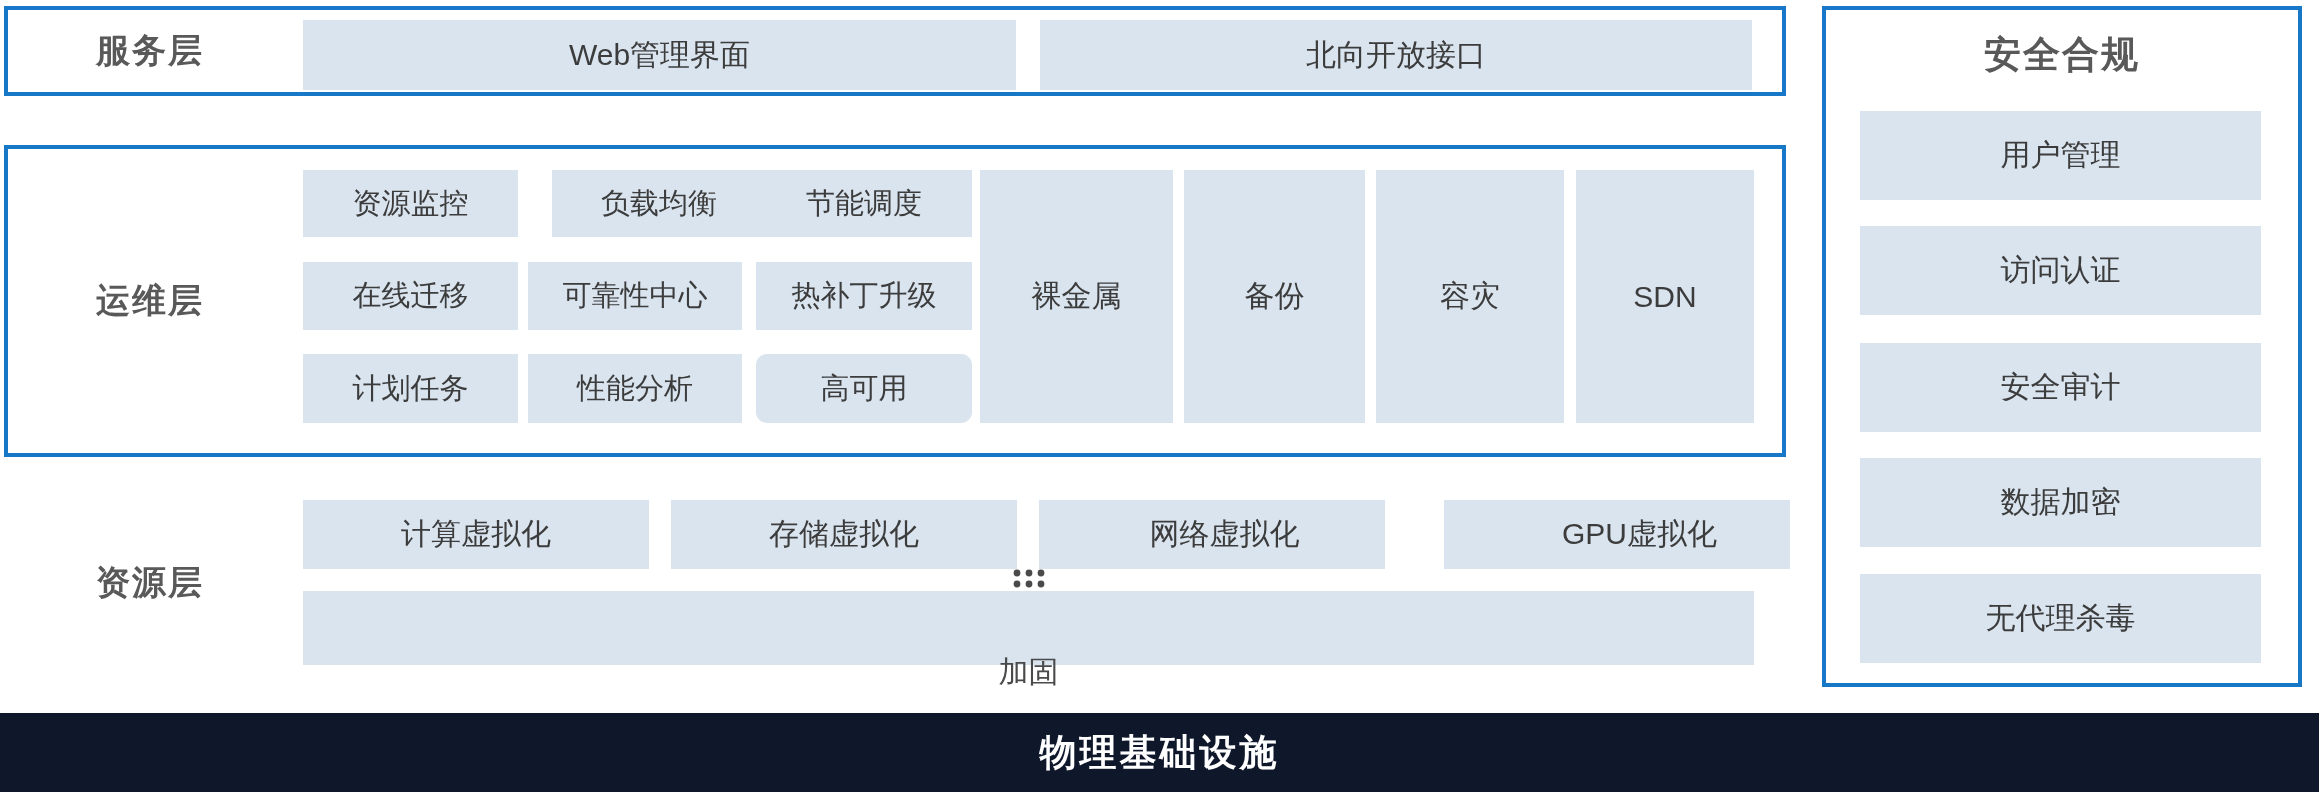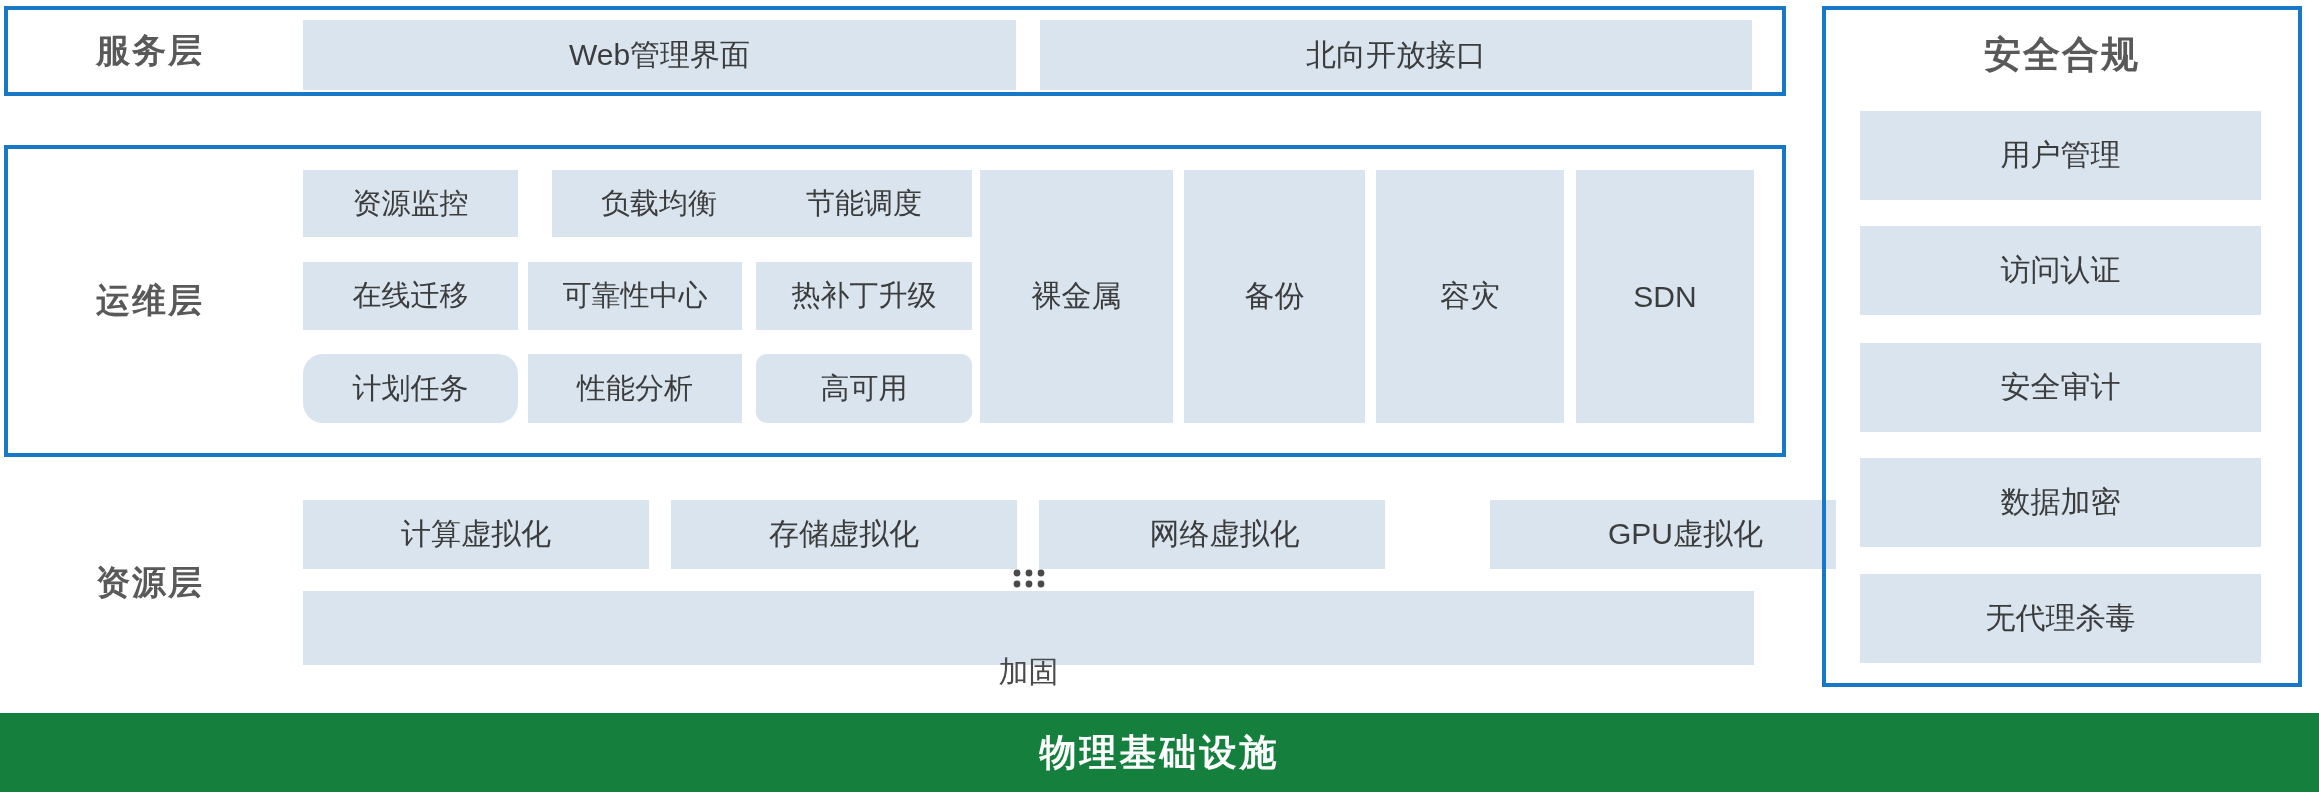--- a/index.html
+++ b/index.html
@@ -58,21 +58,21 @@
     background: #D9E4EF;
     color: #4A4A4A;
     font-size: 30px;
     box-sizing: border-box;
     flex-direction: column;
   }
   .dots-icon { display: inline-block; line-height: 0; }
   .bottom-bar {
     position: absolute;
     left: 0; top: 713px; width: 2319px; height: 79px;
-    background: #15803d;
+    background: #0f172a;
     color: #ffffff;
     font-weight: bold;
     font-size: 37px;
     display: flex;
     align-items: center;
     justify-content: center;
     letter-spacing: 3px;
   }
 </style>
 </head>
@@ -89,35 +89,35 @@
   <div class="layer-label" style="left:30px;top:145px;width:240px;height:312px;">运维层</div>
 
   <div class="box small" style="left:303px;top:170px;width:215px;height:67px;">资源监控</div>
   <div class="box small" style="left:528px;top:170px;width:214px;height:67px;margin-left:24px;">负载均衡</div>
   <div class="box small" style="left:756px;top:170px;width:216px;height:67px;">节能调度</div>
 
   <div class="box small" style="left:303px;top:262px;width:215px;height:68px;">在线迁移</div>
   <div class="box small" style="left:528px;top:262px;width:214px;height:68px;">可靠性中心</div>
   <div class="box small" style="left:756px;top:262px;width:216px;height:68px;">热补丁升级</div>
 
-  <div class="box small" style="left:303px;top:354px;width:215px;height:69px;border-radius:20px;">计划任务</div>
+  <div class="box small" style="left:303px;top:354px;width:215px;height:69px;">计划任务</div>
   <div class="box small" style="left:528px;top:354px;width:214px;height:69px;">性能分析</div>
   <div class="box small" style="left:756px;top:354px;width:216px;height:69px;border-radius:11px;">高可用</div>
 
   <div class="box" style="left:980px;top:170px;width:193px;height:253px;">裸金属</div>
   <div class="box" style="left:1184px;top:170px;width:181px;height:253px;">备份</div>
   <div class="box" style="left:1376px;top:170px;width:188px;height:253px;">容灾</div>
   <div class="box" style="left:1576px;top:170px;width:178px;height:253px;">SDN</div>
 
   <div class="layer-label" style="left:30px;top:500px;width:240px;height:165px;">资源层</div>
 
   <div class="box" style="left:303px;top:500px;width:346px;height:69px;">计算虚拟化</div>
   <div class="box" style="left:671px;top:500px;width:346px;height:69px;">存储虚拟化</div>
   <div class="box" style="left:1039px;top:500px;width:346px;height:69px;padding-left:25px;">网络虚拟化</div>
-  <div class="box" style="left:1490px;top:500px;width:346px;height:69px;padding-left:45px;">GPU虚拟化</div>
+  <div class="box" style="left:1444px;top:500px;width:346px;height:69px;padding-left:45px;">GPU虚拟化</div>
 
   <div class="harden-bar" style="left:303px;top:591px;width:1451px;height:74px;">
     <span class="dots-icon">
       <svg width="40" height="28" viewBox="0 0 40 28">
         <circle cx="8" cy="9" r="3.4" fill="#4A4A4A"></circle>
         <circle cx="20" cy="9" r="3.4" fill="#4A4A4A"></circle>
         <circle cx="32" cy="9" r="3.4" fill="#4A4A4A"></circle>
         <circle cx="8" cy="20" r="3.4" fill="#4A4A4A"></circle>
         <circle cx="20" cy="20" r="3.4" fill="#4A4A4A"></circle>
         <circle cx="32" cy="20" r="3.4" fill="#4A4A4A"></circle>

